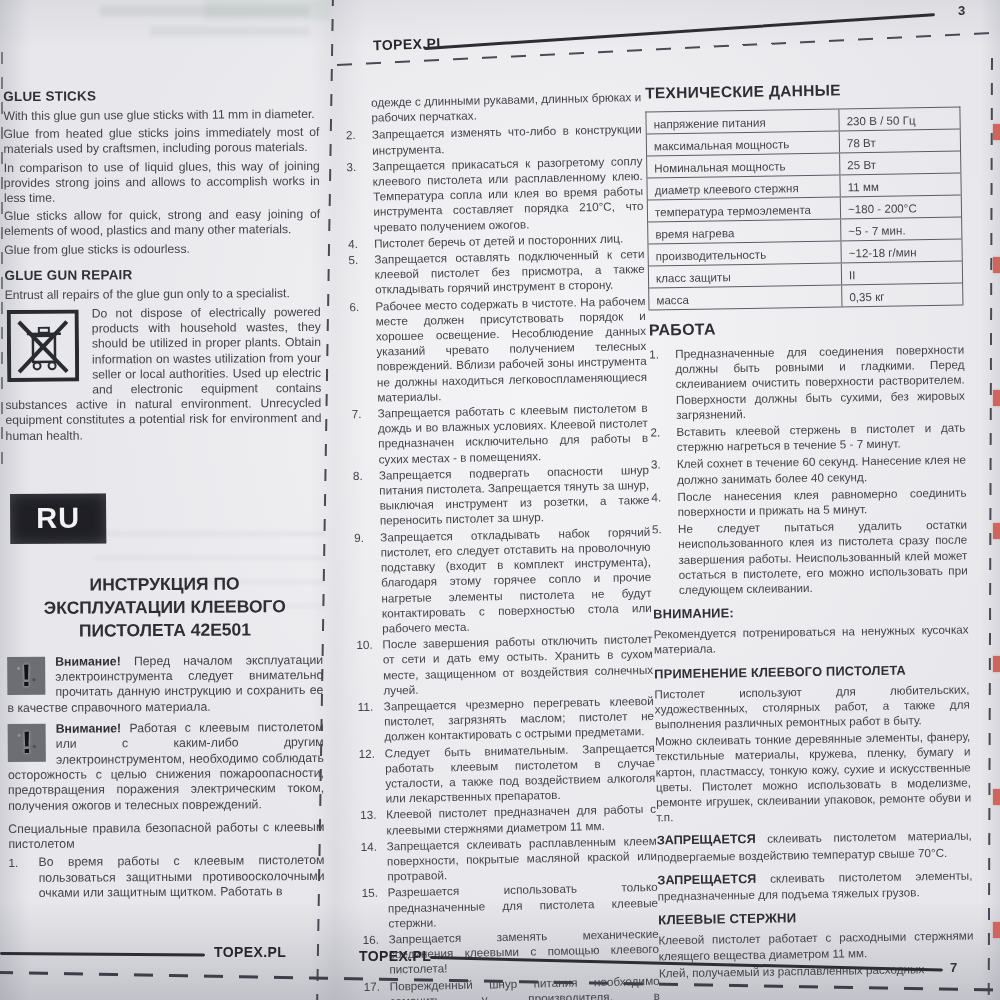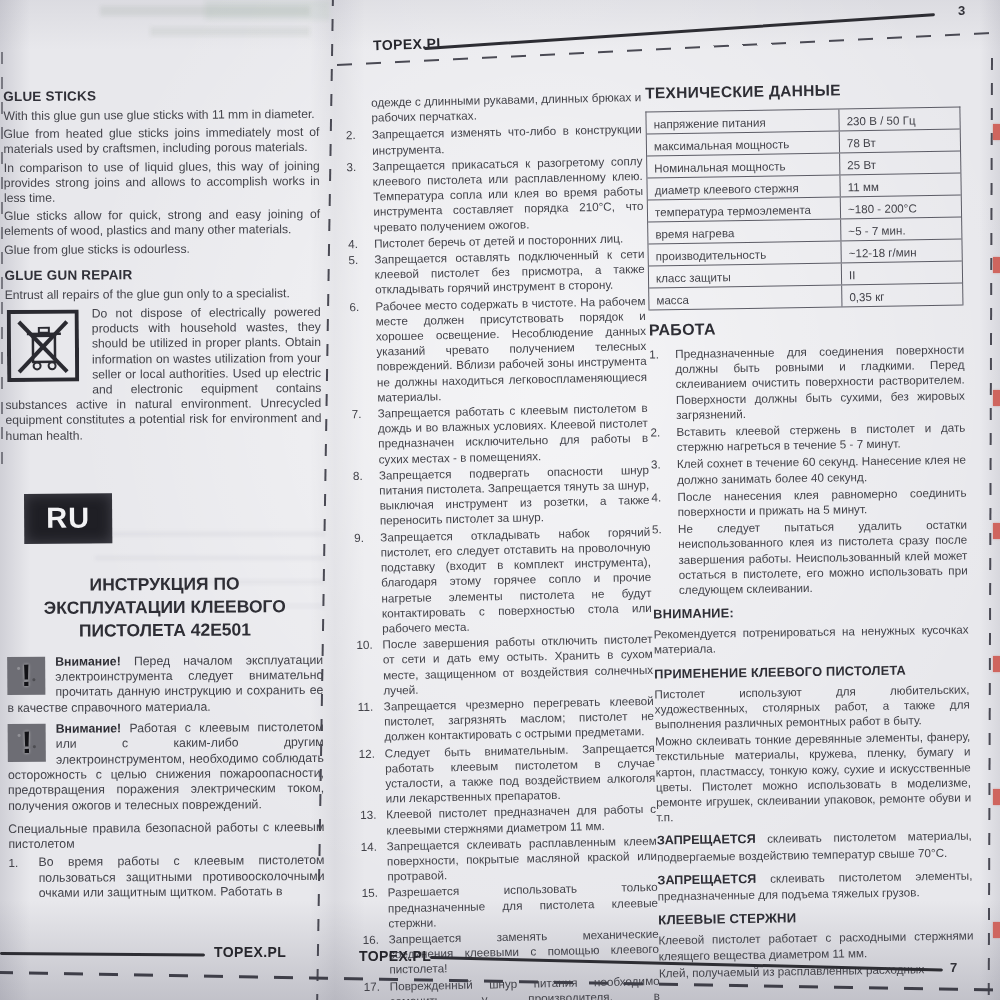--- a/index.html
+++ b/index.html
@@ -21,21 +21,21 @@
   .col-mid{left:355px;top:92px;width:296px;transform:rotate(-1.2deg);}
   .col-right{left:652px;top:82px;width:315px;transform:rotate(-0.9deg);}
 
   .h-en{font-weight:bold;font-size:13.5px;color:#303038;margin:0 0 5px 0;letter-spacing:.2px;}
   .p-en{font-size:12.2px;line-height:15.2px;text-align:justify;margin:0 0 3px 0;}
 
   .weee{float:left;width:72px;height:72px;margin:3px 13px 3px 2px;}
   .disposal{font-size:12.2px;line-height:15.2px;text-align:justify;margin:4px 0 0 0;}
 
   .ru-badge{
-    width:88px;height:50px;margin:50px 0 0 18px;background:#1f1f25;
+    width:96px;height:50px;margin:50px 0 0 4px;background:#1f1f25;
     color:#f2f2f4;font-weight:bold;font-size:29px;letter-spacing:1px;
     display:flex;align-items:center;justify-content:center;
     box-shadow:inset 0 0 14px rgba(120,120,130,.45);
   }
   .ru-title{margin:30px auto 0 auto;width:290px;text-align:center;
     font-weight:bold;font-size:17.5px;line-height:23px;color:#2e2e35;}
 
   .warning{margin:12px 0 0 0;font-size:12.3px;line-height:15.3px;text-align:justify;}
   .warn-icon{float:left;width:38px;height:38px;margin:2px 10px 2px 0;
     background:#6d6d74;

